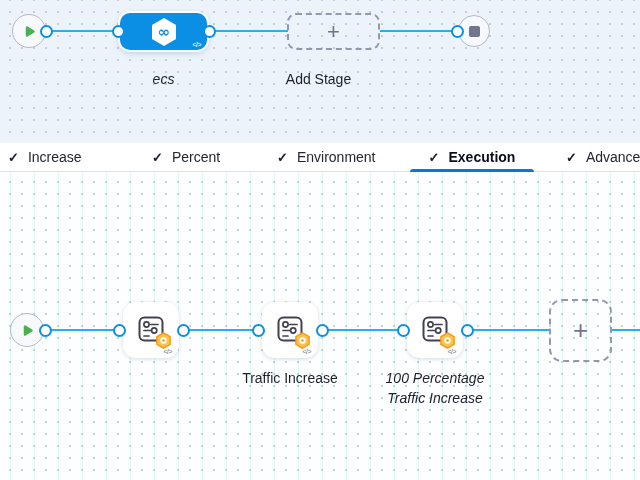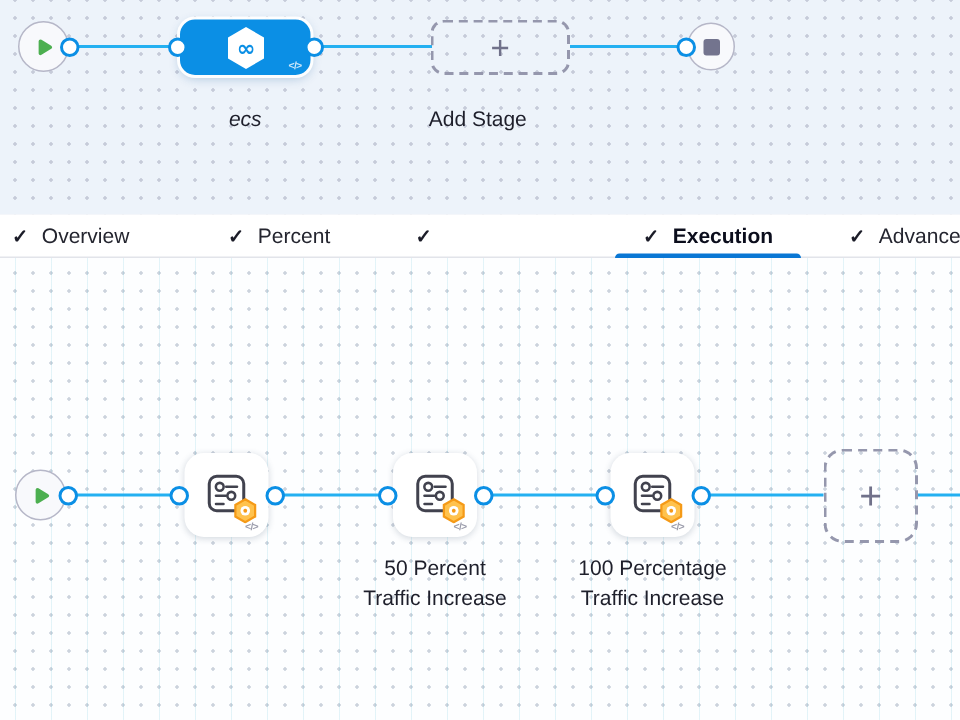--- a/index.html
+++ b/index.html
@@ -98,28 +98,29 @@
     <div class="port" style="left:203px;top:25px;"></div>
     <div class="port" style="left:451px;top:25px;"></div>
 
     <div class="node-label" style="left:120px;top:69px;width:87px;font-weight:500;font-style:italic;">ecs</div>
     <div class="node-label" style="left:272px;top:69px;width:93px;">Add Stage</div>
   </div>
 
   <div class="tabbar">
     <div class="tab" style="left:8px;">
       <span class="check">✓</span>
-      <span>Overview</span>
+      <span>Increase</span>
     </div>
     <div class="tab" style="left:152px;">
       <span class="check">✓</span>
       <span>Percent</span>
     </div>
     <div class="tab" style="left:277px;">
       <span class="check">✓</span>
+      <span>Environment</span>
     </div>
     <div class="tab active" style="left:410px;width:124px;justify-content:center;">
       <span class="check">✓</span>
       <span>Execution</span>
     </div>
     <div class="tab" style="left:566px;">
       <span class="check">✓</span>
       <span>Advanced</span>
     </div>
     <div class="tab-underline"></div>
@@ -204,22 +205,21 @@
     <div class="port" style="left:113px;top:152px;"></div>
     <div class="port" style="left:177px;top:152px;"></div>
     <div class="port" style="left:252px;top:152px;"></div>
     <div class="port" style="left:316px;top:152px;"></div>
     <div class="port" style="left:397px;top:152px;"></div>
     <div class="port" style="left:461px;top:152px;"></div>
 
     <div class="node-label" style="left:76px;top:196px;width:150px;">
     </div>
     <div class="node-label" style="left:215px;top:196px;width:150px;">
-      <div>50 Percent</div>
       <div>Traffic Increase</div>
     </div>
-    <div class="node-label" style="left:360px;top:196px;width:150px;">
+    <div class="node-label" style="left:360px;top:196px;width:150px;font-style:italic;">
       <div>100 Percentage</div>
       <div>Traffic Increase</div>
     </div>
   </div>
 
 </div>
 
 </body></html>

